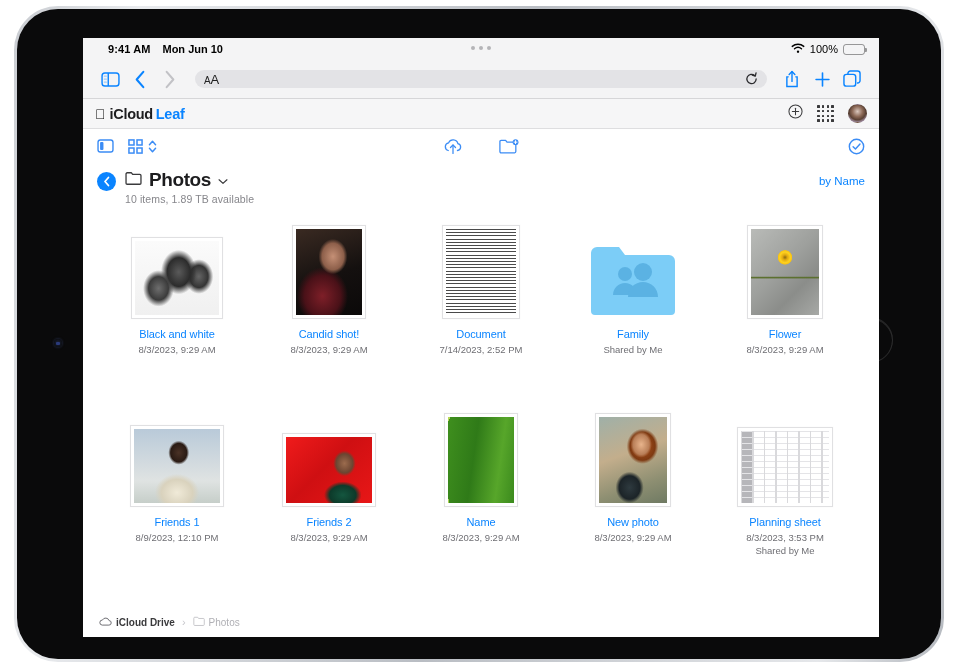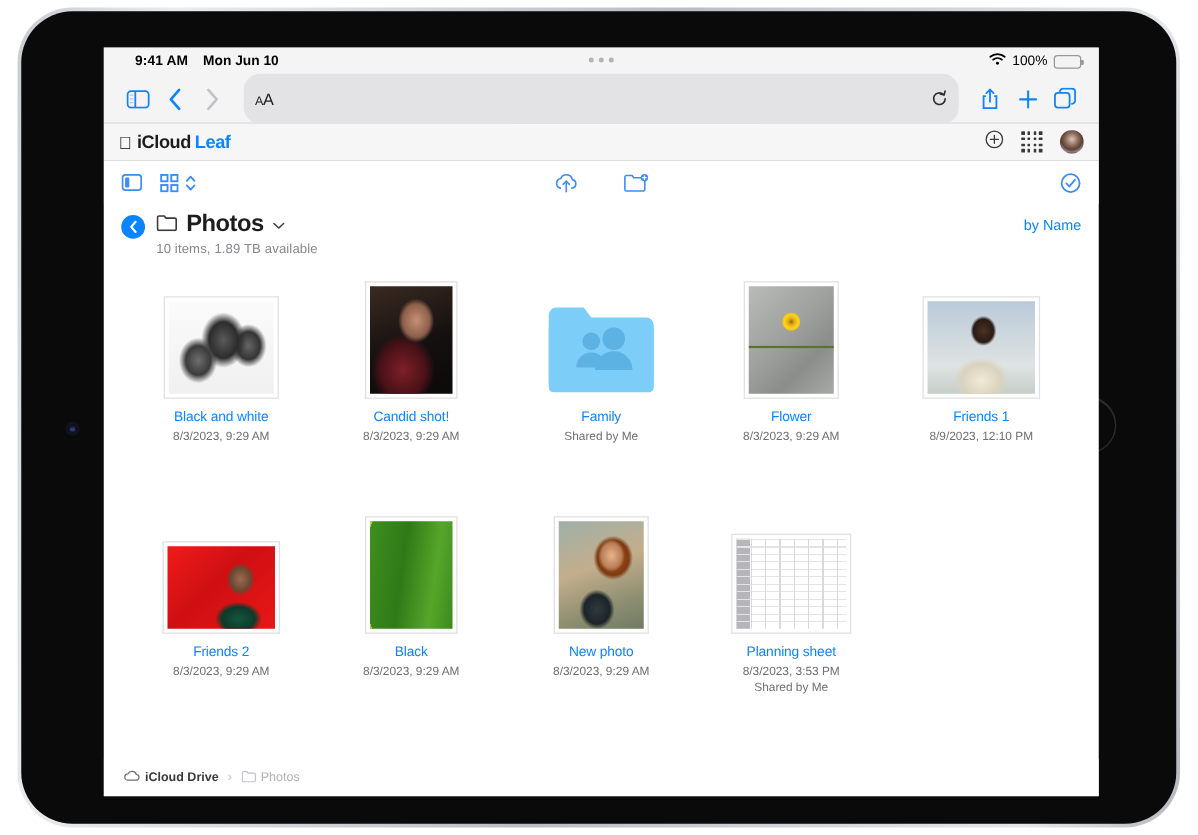--- a/index.html
+++ b/index.html
@@ -80,21 +80,21 @@
     height: 39px; background: #f4f4f5;
     display: flex; align-items: center; padding: 0 12px;
     border-bottom: 1px solid #d6d6d8;
   }
   .sbtn {
     width: 30px; height: 30px; display:flex; align-items:center; justify-content:center;
     color: #0a84ff; flex: none;
   }
   .sbtn.dim { color: #c2c2c6; }
   .urlbar {
-    flex: 1; height: 40px; background:#e3e3e6; border-radius: 13px;
+    flex: 1; height: 18px; background:#e3e3e6; border-radius: 13px;
     display:flex; align-items:center; padding: 0 9px; margin: 0 10px;
     position: relative;
   }
   .aa { font-size: 13px; color:#222; letter-spacing:-.3px; }
   .aa small { font-size: 10px; }
   .url-center {
     position:absolute; left:0; right:0; display:flex; align-items:center;
     justify-content:center; gap:4px; font-size:12.5px; color:#111;
   }
   .reload { margin-left:auto; color:#2b2b2e; display:flex; }
@@ -435,20 +435,29 @@
             <div class="thumbwrap">
               <div class="photo">
                 <div class="img art-candid" style="width: 66px; height: 86px;"></div>
               </div>
             </div>
             <div class="item-name">Candid shot!</div>
             <div class="item-meta">8/3/2023, 9:29 AM</div>
           </div>
           <div class="item">
             <div class="thumbwrap">
+              <div class="photo">
+                <div class="img art-doc" style="width: 70px; height: 86px;"></div>
+              </div>
+            </div>
+            <div class="item-name">Document</div>
+            <div class="item-meta">7/14/2023, 2:52 PM</div>
+          </div>
+          <div class="item">
+            <div class="thumbwrap">
               <span><svg width="88" height="72" viewBox="0 0 88 72">
                   <path d="M2 68V10a6 6 0 0 1 6-6h22l6 8h44a6 6 0 0 1 6 6v50a4 4 0 0 1-4 4H6a4 4 0 0 1-4-4Z" fill="#7ccdf7"></path>
                   <path d="M2 20h84v44a4 4 0 0 1-4 4H6a4 4 0 0 1-4-4Z" fill="#7ccdf7"></path>
                   <g fill="#56aee0" opacity=".85">
                     <circle cx="36" cy="31" r="7"></circle>
                     <path d="M24 52c0-7 5.4-12 12-12s12 5 12 12Z"></path>
                     <circle cx="54" cy="29" r="9"></circle>
                     <path d="M39 54c0-8.5 6.7-15 15-15s15 6.5 15 15Z"></path>
                   </g>
                 </svg></span>
@@ -482,21 +491,21 @@
             </div>
             <div class="item-name">Friends 2</div>
             <div class="item-meta">8/3/2023, 9:29 AM</div>
           </div>
           <div class="item">
             <div class="thumbwrap">
               <div class="photo">
                 <div class="img art-leaf" style="width: 66px; height: 86px;"></div>
               </div>
             </div>
-            <div class="item-name">Black</div>
+            <div class="item-name">Name</div>
             <div class="item-meta">8/3/2023, 9:29 AM</div>
           </div>
           <div class="item">
             <div class="thumbwrap">
               <div class="photo">
                 <div class="img art-new" style="width: 68px; height: 86px;"></div>
               </div>
             </div>
             <div class="item-name">New photo</div>
             <div class="item-meta">8/3/2023, 9:29 AM</div>

